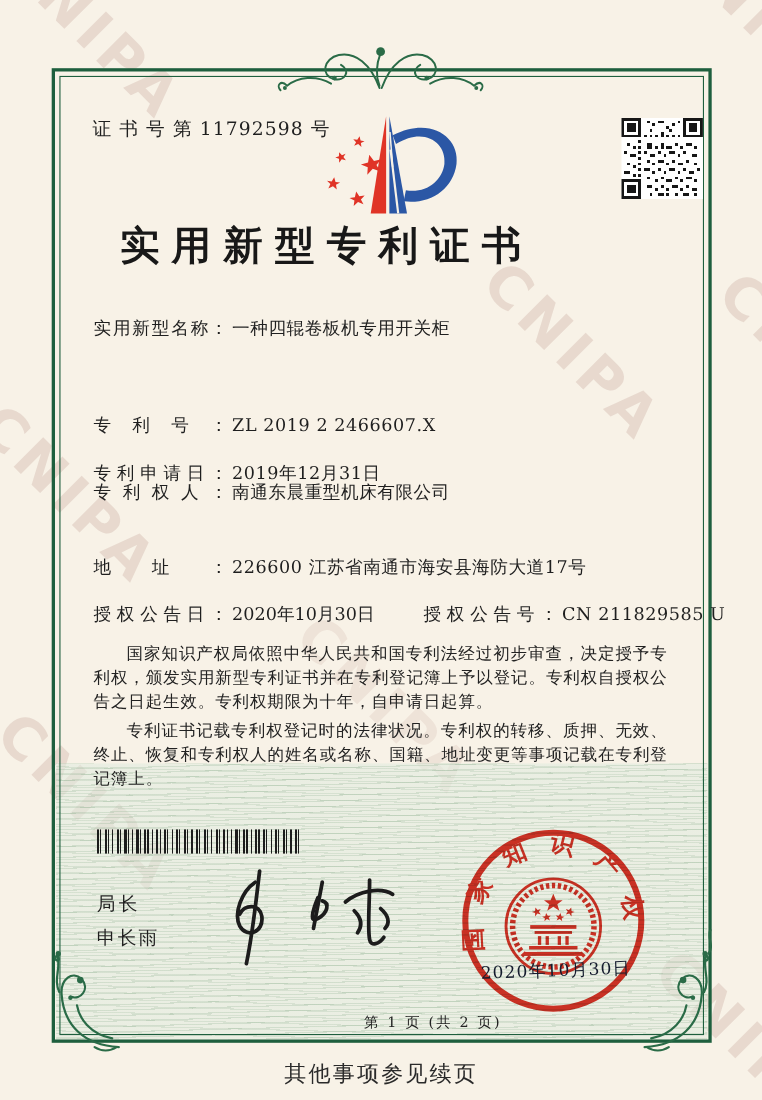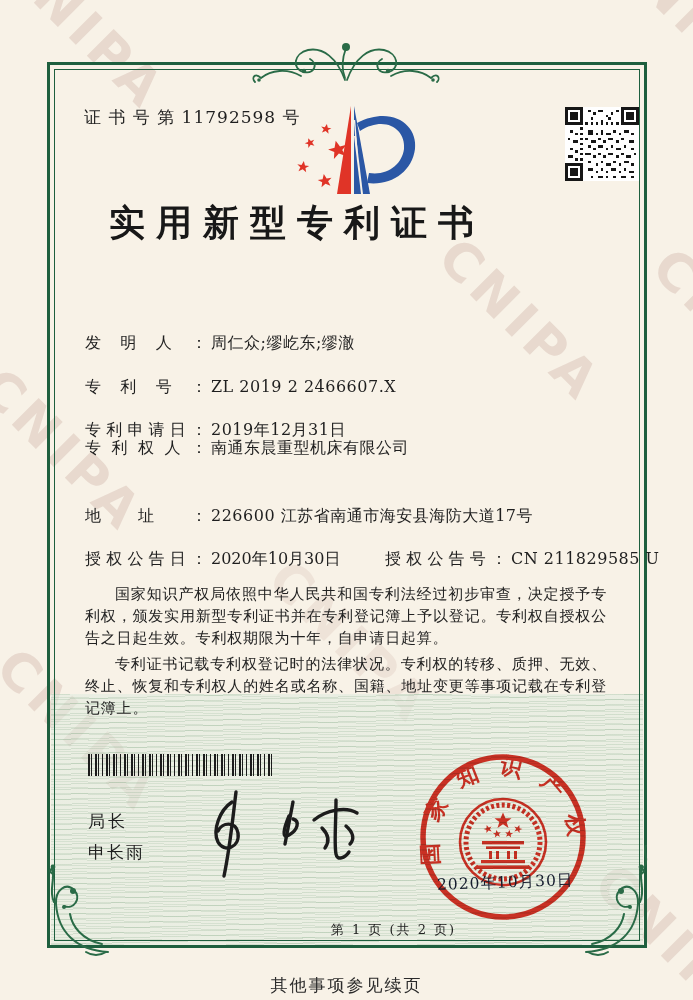--- a/index.html
+++ b/index.html
@@ -40,21 +40,21 @@
     background:repeating-linear-gradient(90deg,#1c1c1c 0 2px,transparent 2px 3px,#1c1c1c 3px 4px,transparent 4px 7px,#1c1c1c 7px 9px,transparent 9px 10px,#1c1c1c 10px 11px,transparent 11px 14px,#1c1c1c 14px 15px,transparent 15px 18px);}
 
   .officer-title{position:absolute;left:88px;top:810px;font-size:17px;letter-spacing:3px;}
   .officer-name{position:absolute;left:88px;top:841px;font-size:17px;letter-spacing:2px;}
   .signature{position:absolute;left:192px;top:786px;}
 
   .seal{position:absolute;left:418px;top:752px;mix-blend-mode:multiply;opacity:0.95;}
   .seal-date{position:absolute;left:437px;top:872px;width:160px;font-size:15.5px;letter-spacing:1px;color:#151c2e;transform:rotate(-2deg);}
 
   .page-info{position:absolute;left:0;top:921px;width:693px;text-align:center;font-size:13px;letter-spacing:2px;color:#222;padding-left:47px;}
-  .continue-note{position:absolute;left:0;top:963px;width:693px;text-align:center;font-size:17px;letter-spacing:2px;color:#2a2a2a;margin-top:11px;}
+  .continue-note{position:absolute;left:0;top:963px;width:693px;text-align:center;font-size:20px;letter-spacing:2px;color:#2a2a2a;}
 
   .ornament-top{position:absolute;left:241px;top:38px;}
   .ornament-bl{position:absolute;left:42px;top:858px;}
   .ornament-br{position:absolute;left:580px;top:845px;}
 </style>
 </head>
 <body>
 
 <div class="page">
 
@@ -235,22 +235,22 @@
         <rect x="13" y="27" width="2" height="1"></rect>
         <rect x="16" y="27" width="1" height="1"></rect>
         <rect x="19" y="27" width="1" height="1"></rect>
         <rect x="22" y="27" width="2" height="1"></rect>
         <rect x="26" y="27" width="1" height="1"></rect>
     </g>
   </svg>
 
   <div class="title">实用新型专利证书</div>
 
-  <div class="frow" style="top:333px;">
-    <span class="flabel">发明人：</span><span class="fvalue">周仁众;缪屹东;缪澈</span>
+  <div class="frow" style="top:289px;">
+    <span class="flabel">实用新型名称：</span><span class="fvalue">一种四辊卷板机专用开关柜</span>
   </div>
   <div class="frow" style="top:377px;">
     <span class="flabel">专利号：</span><span class="fvalue">ZL 2019 2 2466607.X</span>
   </div>
   <div class="frow" style="top:420px;">
     <span class="flabel">专利申请日：</span><span class="fvalue">2019年12月31日</span>
   </div>
   <div class="frow" style="top:438px;">
     <span class="flabel">专利权人：</span><span class="fvalue">南通东晨重型机床有限公司</span>
   </div>

